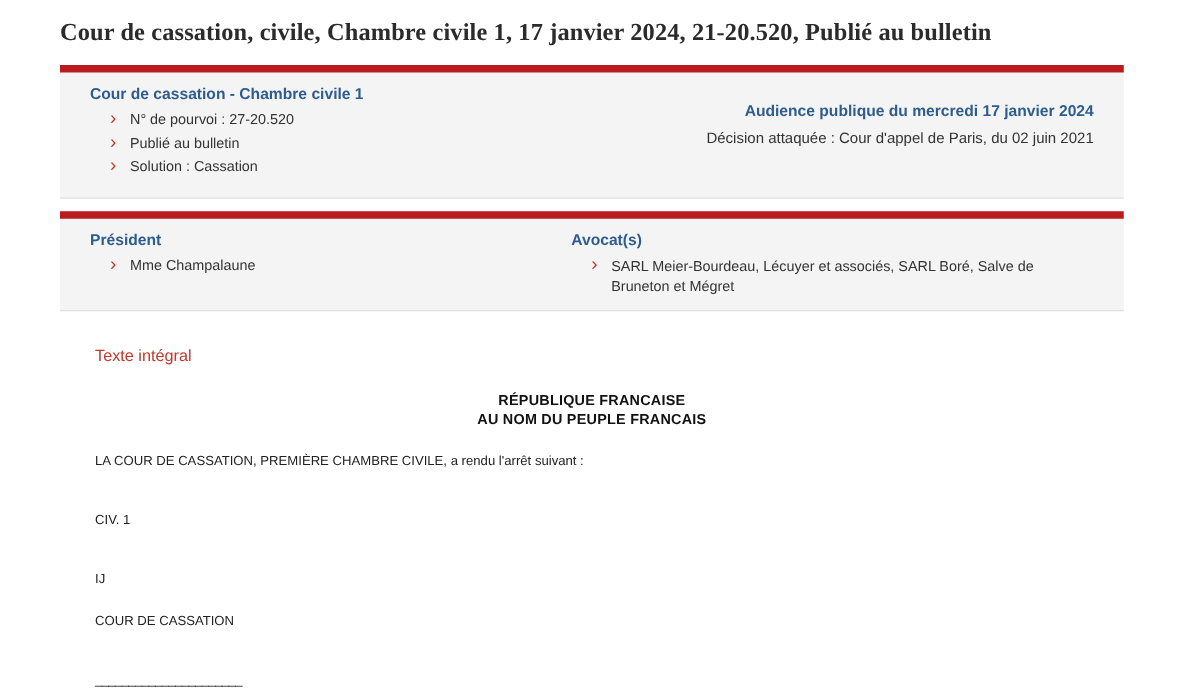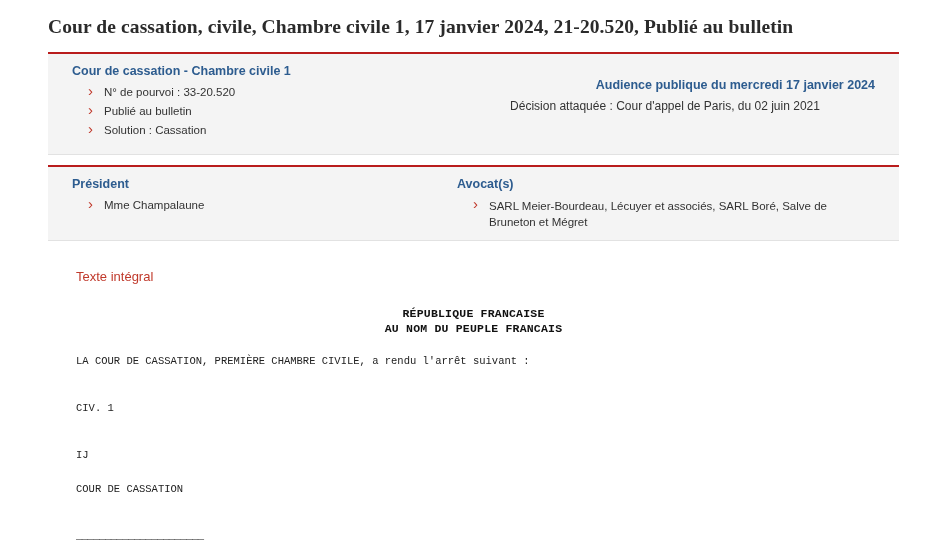--- a/index.html
+++ b/index.html
@@ -23,21 +23,21 @@
     font-family: "Liberation Serif", serif;
     font-size: 19.5px;
     font-weight: bold;
     color: #2b2b2b;
     padding: 16px 0 0 48px;
     letter-spacing: 0.1px;
   }
   .info-block {
     margin: 14px 48px 0 48px;
     background: #f4f4f4;
-    border-top: 2px solid #b91c1c;
+    border-top: 6px solid #b91c1c;
     border-bottom: 1px solid #e2e2e2;
     padding: 10px 24px 12px 24px;
     position: relative;
     min-height: 92px;
     box-sizing: border-box;
   }
   .info-block.second {
     margin-top: 10px;
     min-height: 56px;
     padding-bottom: 10px;
@@ -56,21 +56,20 @@
     position: absolute;
     right: 24px;
     top: 24px;
     text-align: right;
     width: 420px;
   }
   .right-line {
     font-size: 12px;
     color: #333;
     margin-top: 6px;
-    text-align: center;
   }
   ul.chev {
     list-style: none;
     margin: 0;
     padding: 0 0 0 14px;
   }
   ul.chev li {
     position: relative;
     font-size: 11.5px;
     color: #333;
@@ -118,21 +117,20 @@
   .texte-integral {
     margin: 28px 0 0 76px;
     font-size: 13px;
     color: #c0392b;
   }
   .body-text {
     margin: 22px 48px 0 48px;
     font-size: 11px;
     color: #222;
     line-height: 15px;
-    font-family: Liberation Mono, monospace;
   }
   .center-head {
     text-align: center;
     font-weight: bold;
     font-size: 11.5px;
     color: #111;
     line-height: 15px;
     letter-spacing: 0.2px;
   }
   .para {
@@ -153,21 +151,21 @@
 </head>
 <body>
 
 <div class="page">
 
   <div class="doc-title">Cour de cassation, civile, Chambre civile 1, 17 janvier 2024, 21-20.520, Publié au bulletin</div>
 
   <div class="info-block">
     <div class="block-head">Cour de cassation - Chambre civile 1</div>
     <ul class="chev">
-      <li>N° de pourvoi : 33-20.520</li>
+      <li>N° de pourvoi : 27-20.520</li>
       <li>Publié au bulletin</li>
       <li>Solution : Cassation</li>
     </ul>
     <div class="right-col">
       <div class="block-head right">Audience publique du mercredi 17 janvier 2024</div>
       <div class="right-line">Décision attaquée : Cour d'appel de Paris, du 02 juin 2021</div>
     </div>
   </div>
 
   <div class="info-block second">

